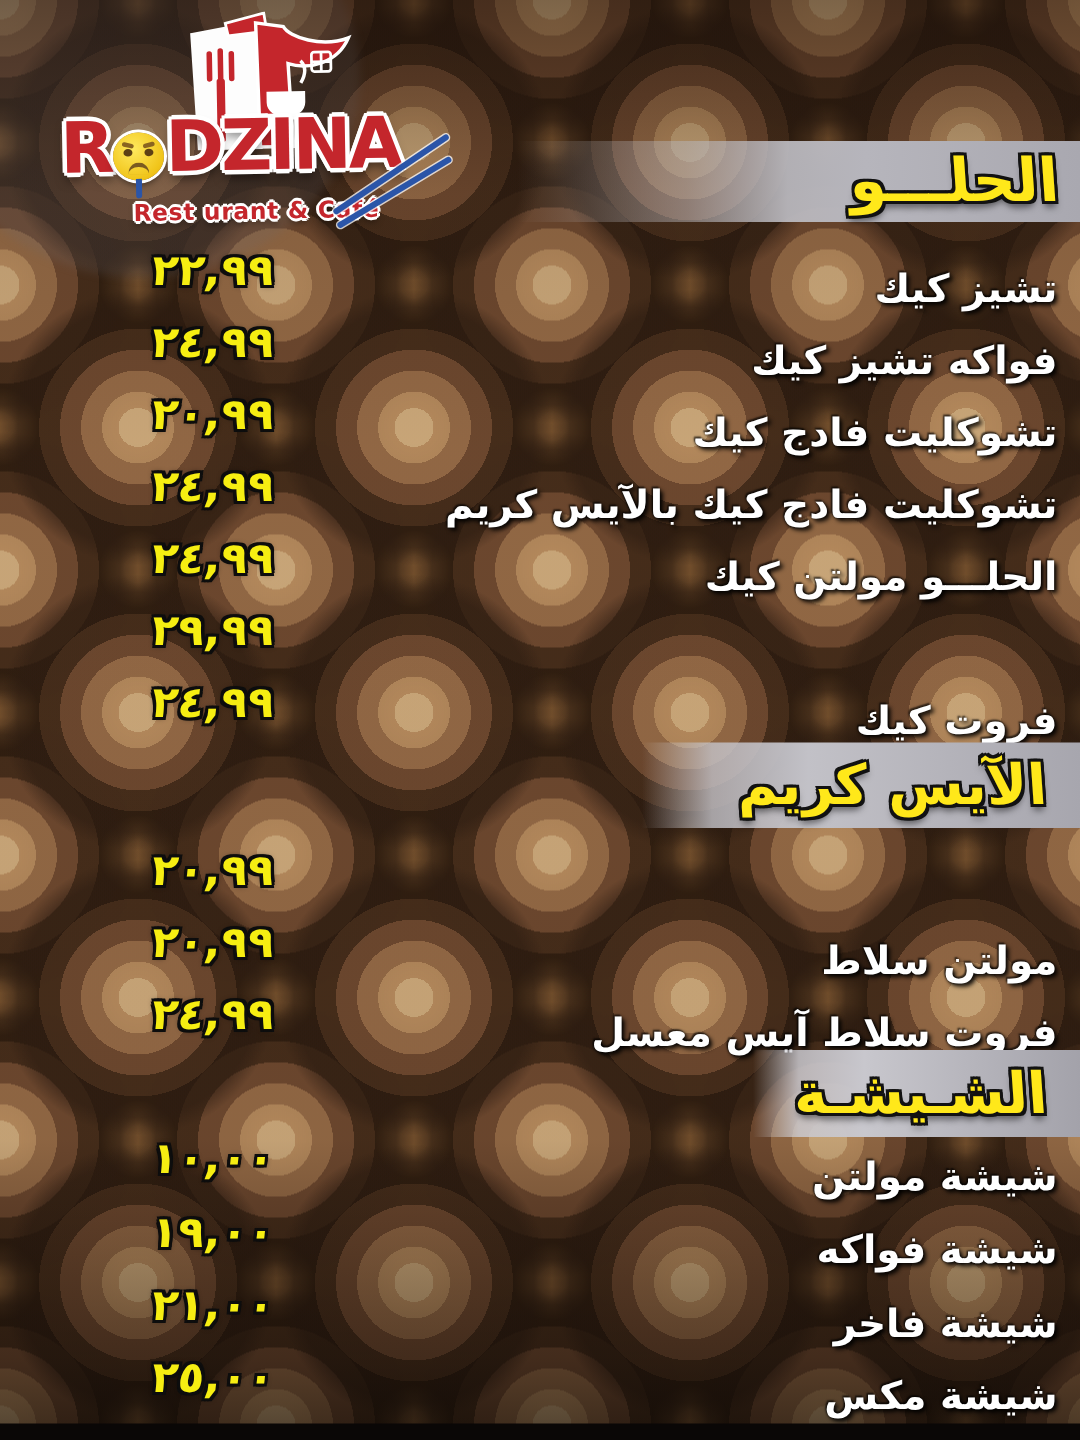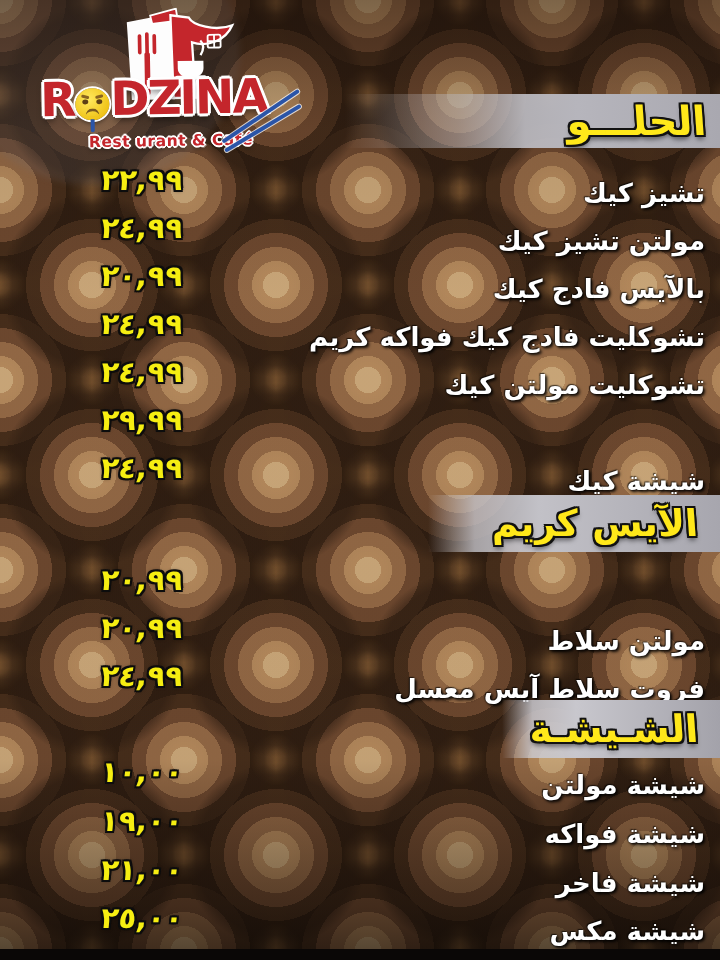--- a/index.html
+++ b/index.html
@@ -115,40 +115,40 @@
   <div class="band band-1">
     <span class="band-title">الحلـــو</span>
   </div>
 
   <div class="row r1">
     <span class="price">٢٢,٩٩</span>
     <span class="item-name">تشيز كيك</span>
   </div>
   <div class="row r2">
     <span class="price">٢٤,٩٩</span>
-    <span class="item-name">مولتن تشيز كيك</span>
+    <span class="item-name">فواكه تشيز كيك</span>
   </div>
   <div class="row r3">
     <span class="price">٢٠,٩٩</span>
-    <span class="item-name">بالآيس فادج كيك</span>
+    <span class="item-name">تشوكليت فادج كيك</span>
   </div>
   <div class="row r4">
     <span class="price">٢٤,٩٩</span>
-    <span class="item-name">تشوكليت فادج كيك فواكه كريم</span>
+    <span class="item-name">تشوكليت فادج كيك بالآيس كريم</span>
   </div>
   <div class="row r5">
     <span class="price">٢٤,٩٩</span>
-    <span class="item-name">تشوكليت مولتن كيك</span>
+    <span class="item-name">الحلـــو مولتن كيك</span>
   </div>
   <div class="row r6">
     <span class="price">٢٩,٩٩</span>
   </div>
   <div class="row r7">
     <span class="price">٢٤,٩٩</span>
-    <span class="item-name">شيشة كيك</span>
+    <span class="item-name">فروت كيك</span>
   </div>
 
   <div class="band band-2">
     <span class="band-title">الآيس كريم</span>
   </div>
 
   <div class="row r8">
     <span class="price">٢٠,٩٩</span>
   </div>
   <div class="row r9">

